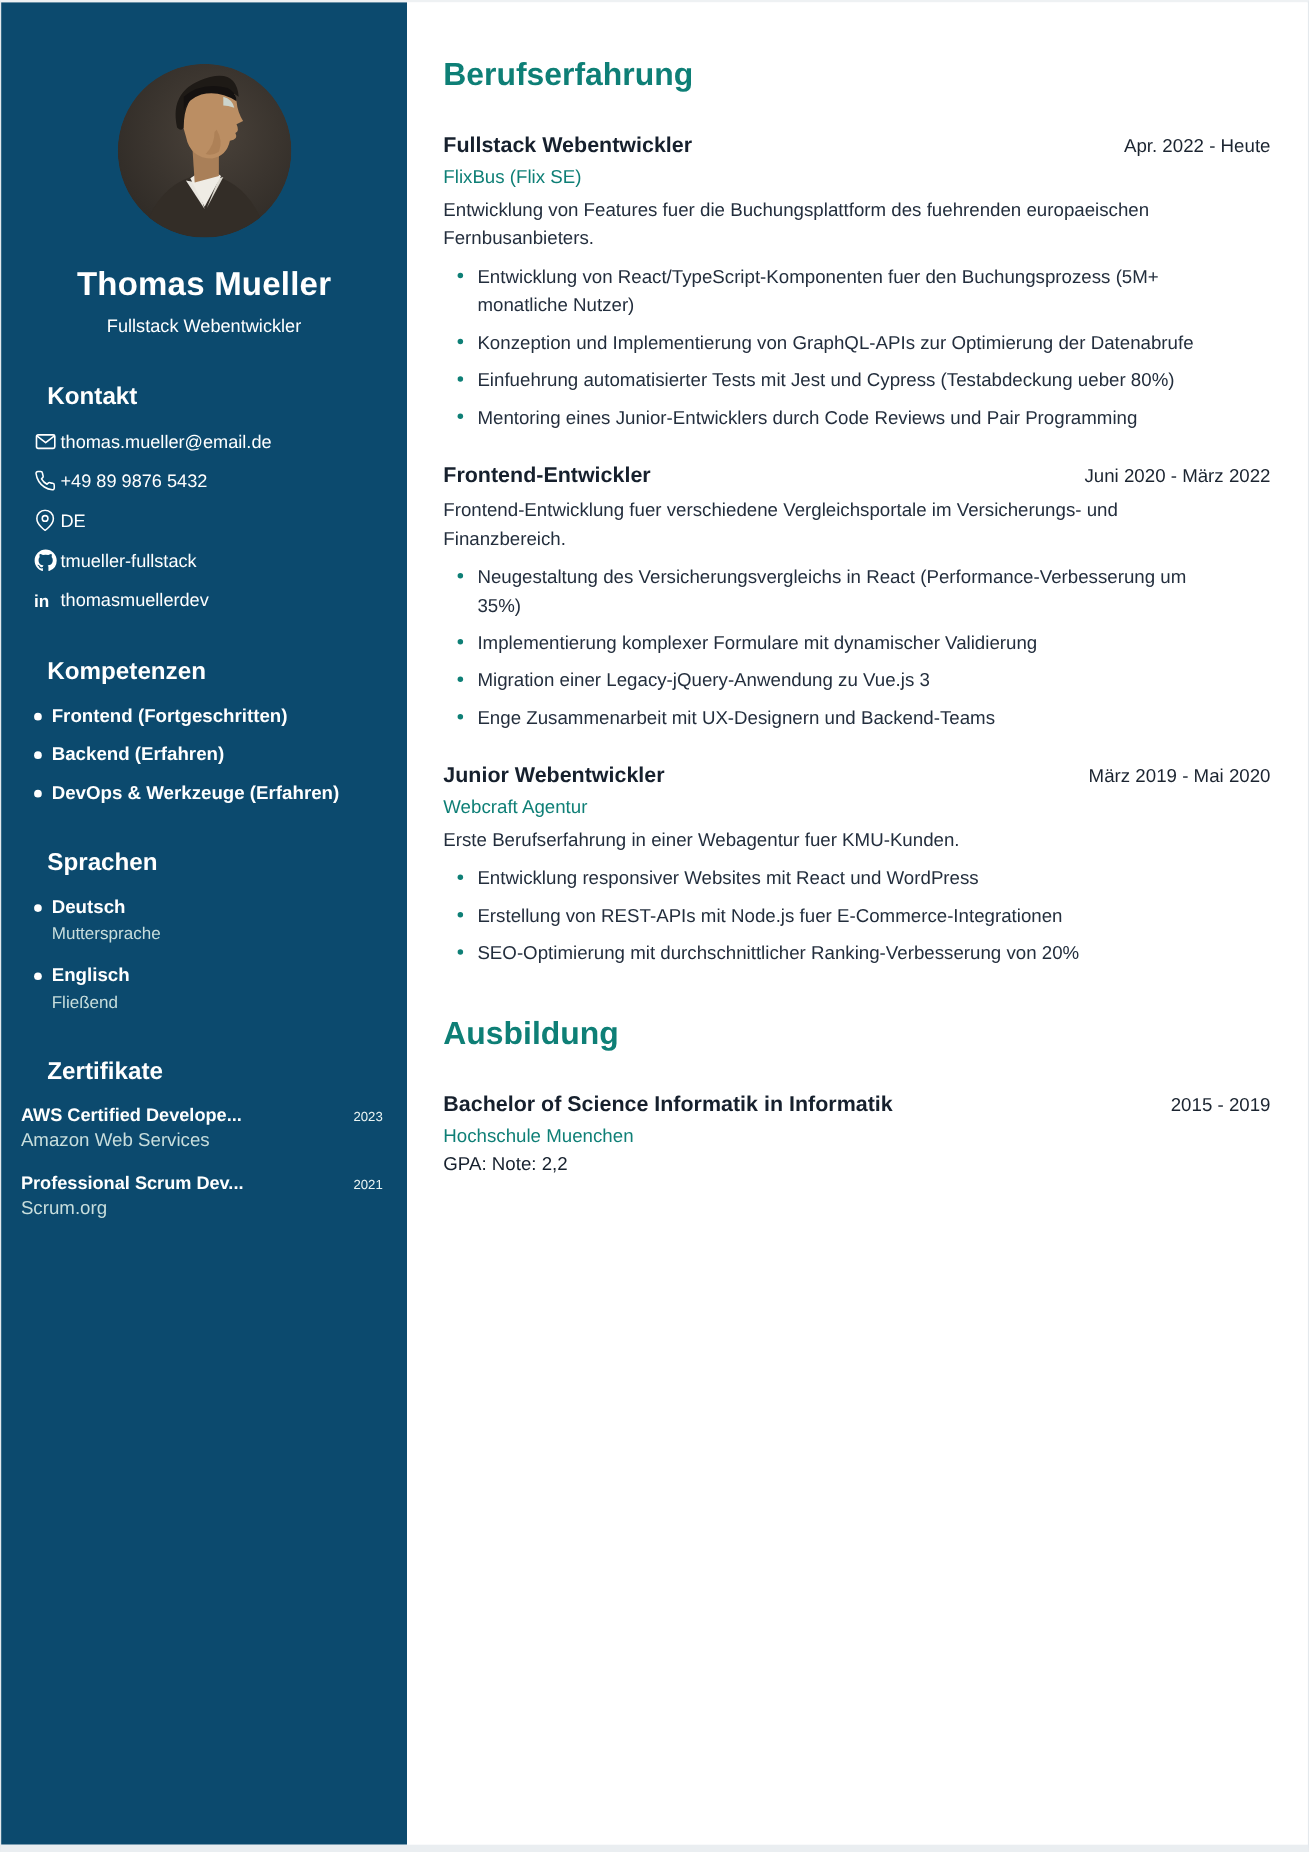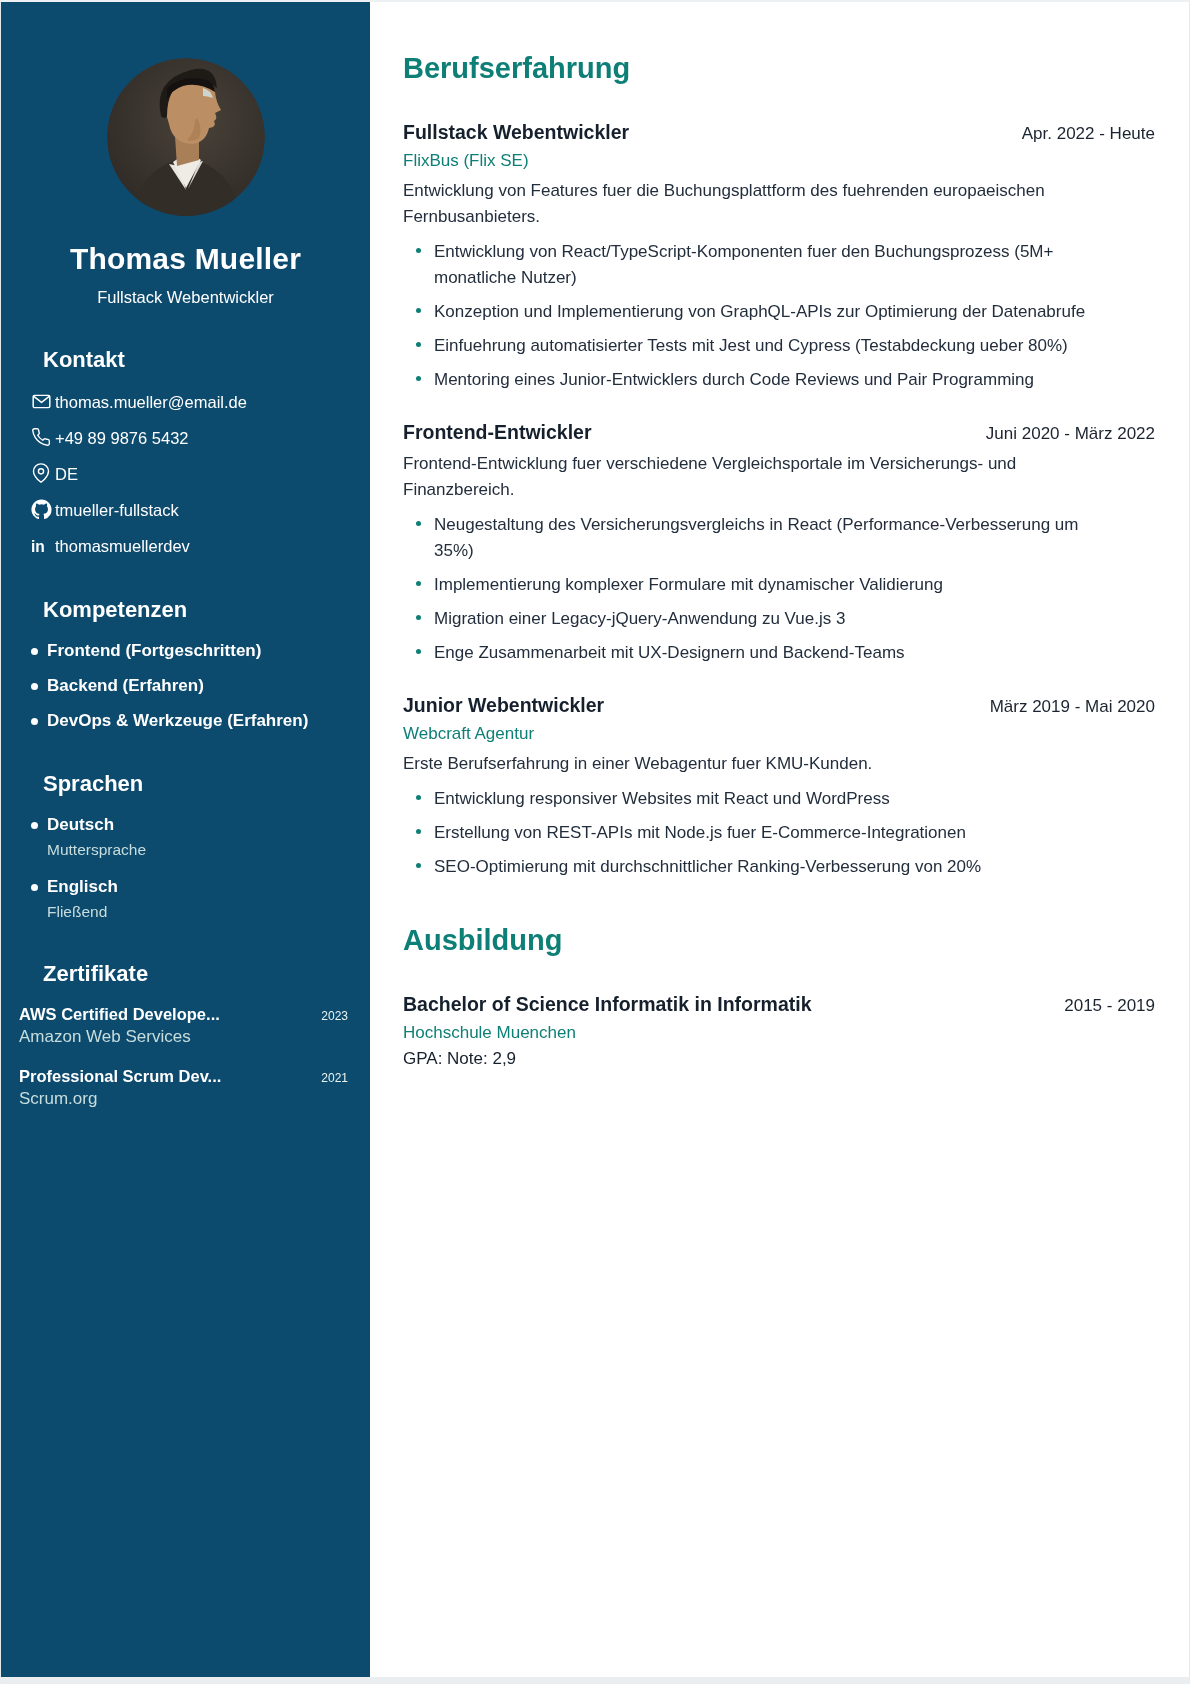--- a/index.html
+++ b/index.html
@@ -227,17 +227,17 @@
     </section>
 
     <h1 class="h1 edu">Ausbildung</h1>
 
     <section class="edu-block">
       <div class="job-head">
         <span class="job-title">Bachelor of Science Informatik in Informatik</span>
         <span class="job-dates">2015 - 2019</span>
       </div>
       <div class="company">Hochschule Muenchen</div>
-      <div class="gpa">GPA: Note: 2,9</div>
+      <div class="gpa">GPA: Note: 2,2</div>
     </section>
 
   </main>
 </div>
 
 </body></html>

